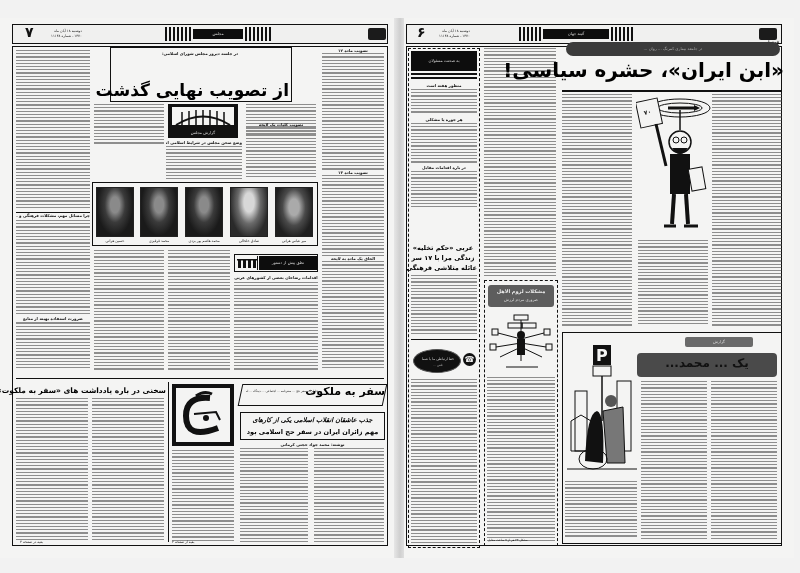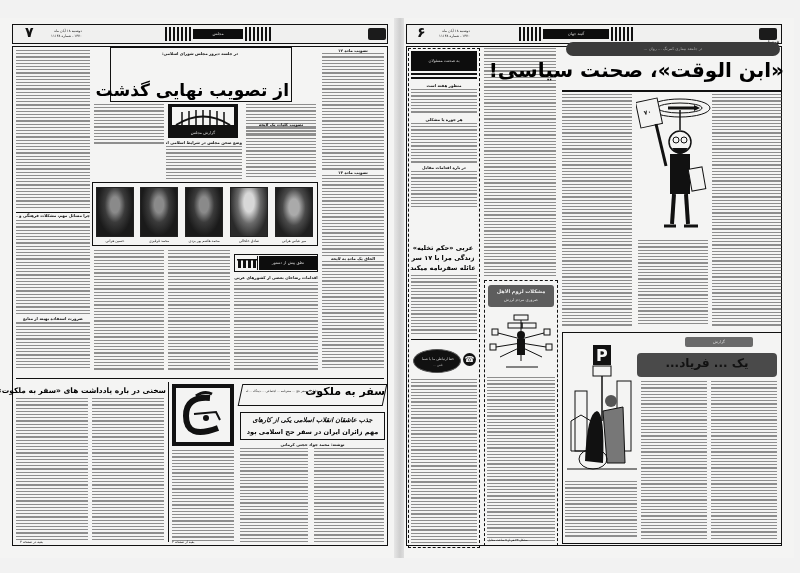--- a/index.html
+++ b/index.html
@@ -175,21 +175,21 @@
   <div class="rule" style="left:2px;top:28px;width:66px;height:2px;"></div>
   <div class="sub" style="left:2px;top:34px;width:66px;">منظور هفته است</div>
   <div class="txt" style="left:2px;top:40px;width:66px;height:26px;"><span>.</span></div>
   <div class="sub" style="left:2px;top:68px;width:66px;">هر جوره یا مشکلی</div>
   <div class="txt" style="left:2px;top:74px;width:66px;height:40px;"><span>.</span></div>
   <div class="sub" style="left:2px;top:116px;width:66px;">در باره اقدامات مقابل</div>
   <div class="txt" style="left:2px;top:122px;width:66px;height:36px;"><span>.</span></div>
 
   <div class="headline" style="left:0;top:195px;width:68px;font-size:6.5px;">عربی «حکم تخلیه»</div>
   <div class="headline" style="left:0;top:205px;width:68px;font-size:6.5px;text-align:center;">زندگی مرا با ۱۷ سر</div>
-  <div class="headline" style="left:0;top:215px;width:68px;font-size:6.5px;">عائله سفرنامه میکند</div>
+  <div class="headline" style="left:0;top:215px;width:68px;font-size:6.5px;">عائله متلاشی فرهنگی</div>
   <div class="txt" style="left:2px;top:226px;width:66px;height:60px;"><span>.</span></div>
   <div class="rule" style="left:2px;top:290px;width:66px;height:1px;"></div>
 
   <div class="abs" style="left:4px;top:300px;width:48px;height:24px;background:#111;border-radius:50%;border:1px solid #555;">
     <div class="abs" style="left:0;top:7px;width:48px;font-size:3.5px;color:#ddd;text-align:center;direction:rtl;">خط ارتباطی ما با شما</div>
     <div class="abs" style="left:0;top:13px;width:48px;font-size:3px;color:#bbb;text-align:center;direction:rtl;">تلفن ...</div>
   </div>
   <div class="abs" style="left:54px;top:304px;width:13px;height:13px;background:#111;border-radius:50%;color:#eee;font-size:8px;line-height:13px;text-align:center;">☎</div>
   <div class="txt" style="left:2px;top:330px;width:66px;height:166px;"><span>.</span></div>
 </div>
@@ -222,21 +222,21 @@
     <circle cx="35" cy="24" r="4" fill="#111"></circle>
     <rect x="31" y="28" width="8" height="16" fill="#111"></rect>
   </svg>
   <div class="txt" style="left:2px;top:96px;width:68px;height:166px;"><span>.</span></div>
 </div>
 
 <div class="dateline" style="left:760px;top:40px;font-weight:bold;">ف - بابویی</div>
 <div class="abs" style="left:566px;top:42px;width:214px;height:14px;background:#3b3b3b;border-radius:7px;">
   <div class="abs" style="left:0;top:4px;width:214px;font-size:4px;text-align:center;color:#aaa;direction:rtl;">در جامعه بیماری کمرنگ ... روان ... </div>
 </div>
-<div class="headline" style="left:560px;top:58px;width:224px;font-size:20px;">«ابن الوقت»، صحنت سیاسی!</div>
+<div class="headline" style="left:560px;top:58px;width:224px;font-size:20px;">«ابن ایران»، حشره سیاسی!</div>
 <div class="rule" style="left:562px;top:90px;width:220px;height:2px;"></div>
 
 <div class="txt" style="left:712px;top:94px;width:70px;height:232px;"><span>.</span></div>
 <div class="txt" style="left:562px;top:94px;width:70px;height:232px;"><span>.</span></div>
 
 <svg width="76" height="140" viewBox="0 0 76 140" style="position:absolute;left:636px;top:96px;">
   <ellipse cx="44" cy="12" rx="30" ry="9" fill="none" stroke="#111" stroke-width="1"></ellipse>
   <ellipse cx="44" cy="12" rx="22" ry="5" fill="none" stroke="#111" stroke-width="1"></ellipse>
   <line x1="32" y1="12" x2="58" y2="12" stroke="#111" stroke-width="3"></line>
   <polygon points="58,9 64,12 58,15" fill="#111"></polygon>
@@ -254,21 +254,21 @@
   <path d="M28 130 L40 130 M48 130 L62 130" stroke="#111" stroke-width="3"></path>
   <rect x="54" y="72" width="14" height="22" fill="#f4f4f3" stroke="#111" stroke-width="1" transform="rotate(-10 61 83)"></rect>
 </svg>
 <div class="txt" style="left:638px;top:240px;width:70px;height:86px;"><span>.</span></div>
 
 <div class="frame" style="left:562px;top:332px;width:220px;height:212px;border-width:1.5px;">
   <div class="abs" style="left:122px;top:4px;width:68px;height:10px;background:#6a6a6a;border-radius:2px;">
     <div class="abs" style="left:0;top:2px;width:68px;font-size:4px;color:#ddd;text-align:center;direction:rtl;">گزارش</div>
   </div>
   <div class="abs" style="left:74px;top:20px;width:140px;height:24px;background:#4a4a4a;border-radius:4px;">
-    <div class="headline" style="left:0;top:3px;width:140px;font-size:12px;color:#111;">یک ... فریاد...</div>
+    <div class="headline" style="left:0;top:3px;width:140px;font-size:12px;color:#111;">یک ... محمد...</div>
   </div>
   <svg width="70" height="136" viewBox="0 0 70 136" style="position:absolute;left:4px;top:8px;">
     <rect x="26" y="4" width="18" height="20" fill="#111"></rect>
     <text x="29" y="20" font-size="16" font-weight="bold" fill="#f4f4f3" font-family="DejaVu Sans, sans-serif">P</text>
     <rect x="26" y="25" width="18" height="10" fill="#f4f4f3" stroke="#111"></rect>
     <line x1="35" y1="35" x2="35" y2="80" stroke="#111" stroke-width="1.5"></line>
     <g stroke="#111" fill="none">
       <rect x="8" y="50" width="12" height="60"></rect>
         <rect x="50" y="40" width="14" height="70"></rect>
       <polyline points="4,80 14,74 24,80 24,110 4,110 4,80"></polyline>

